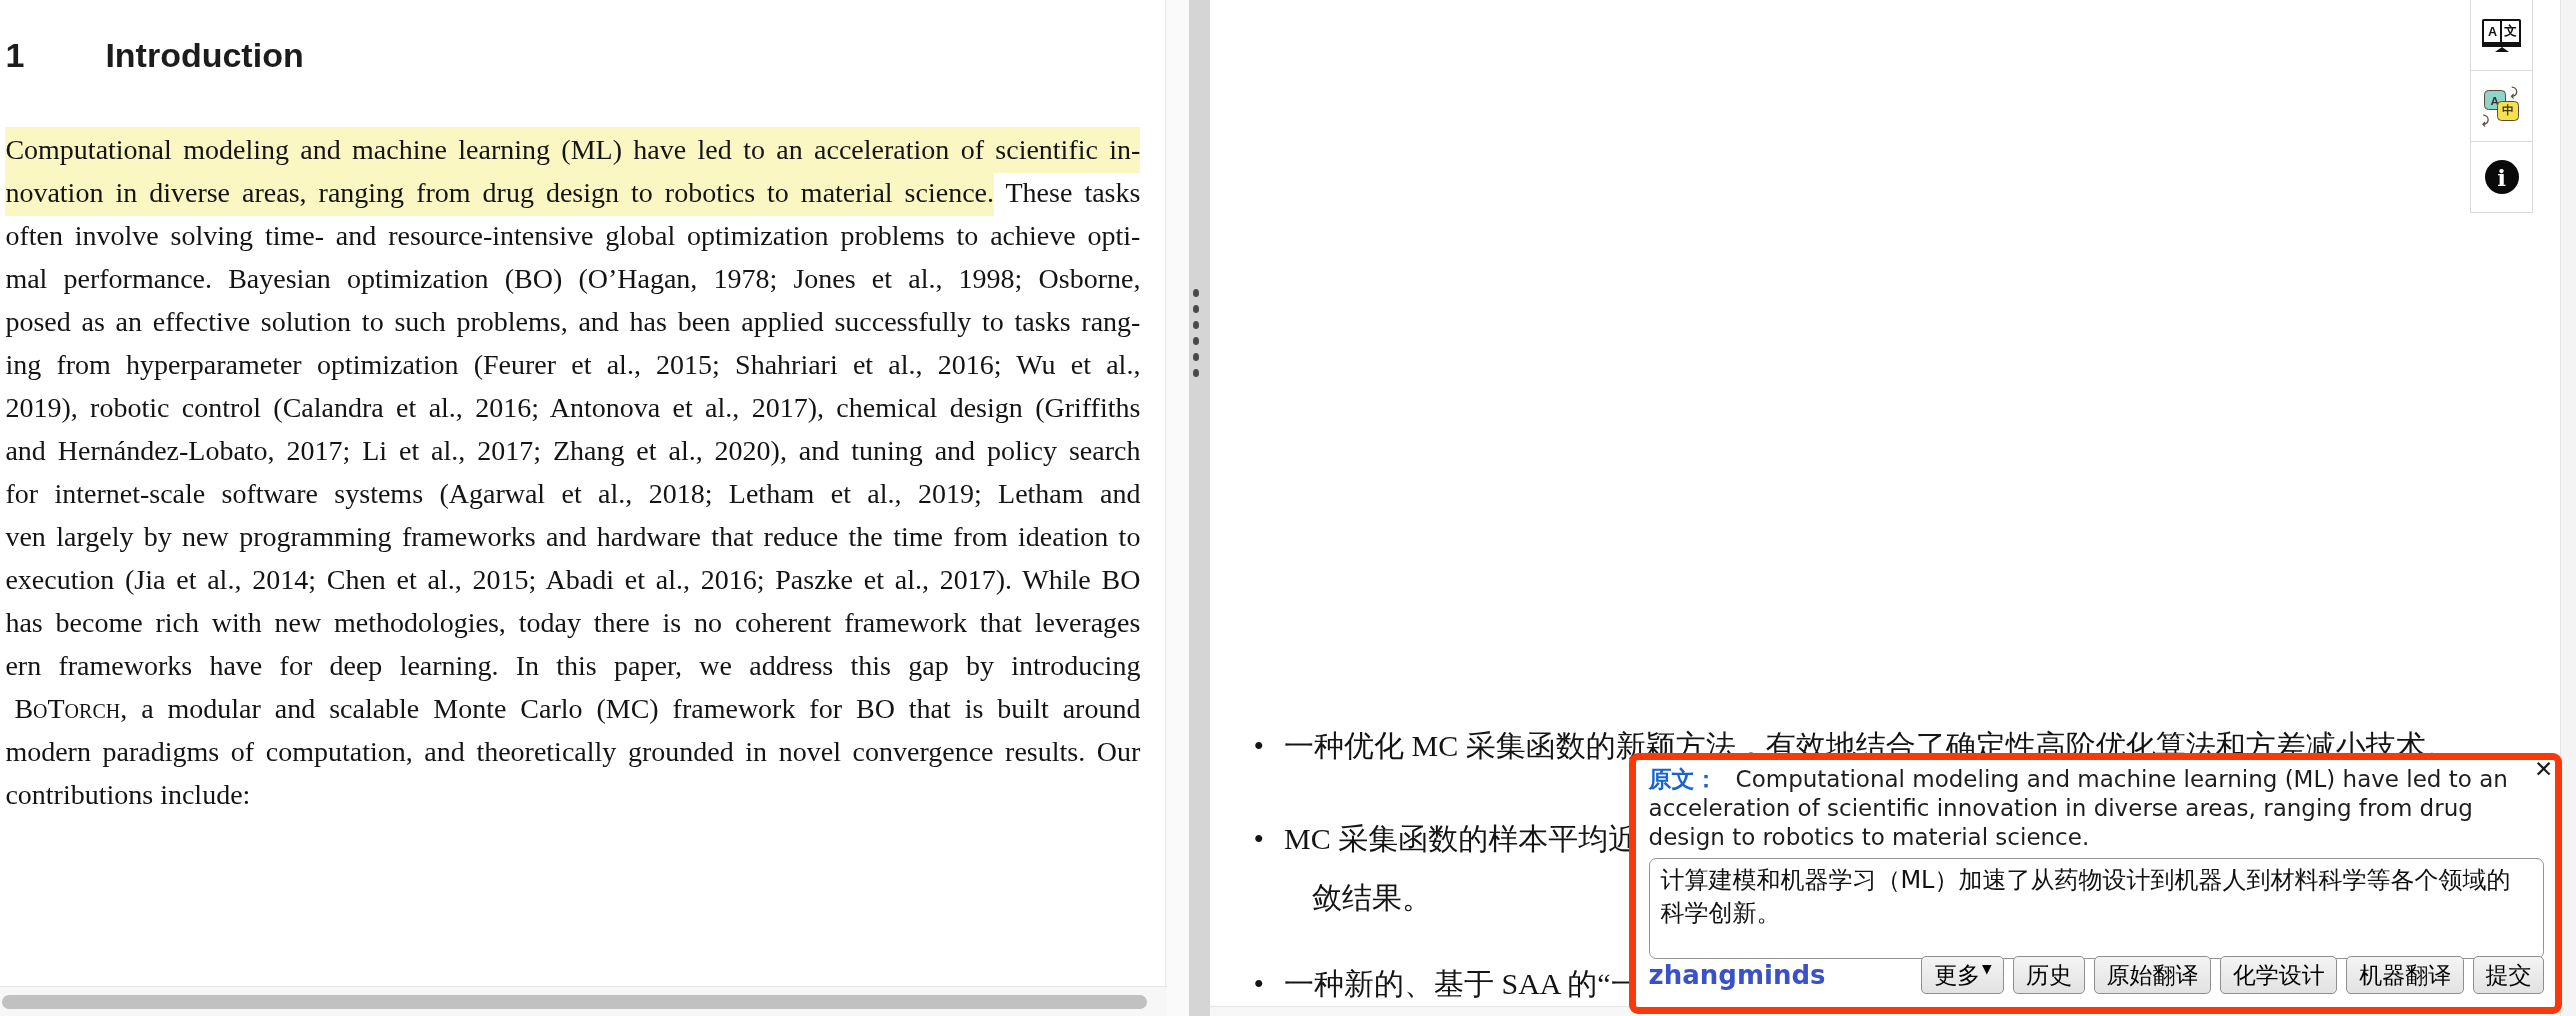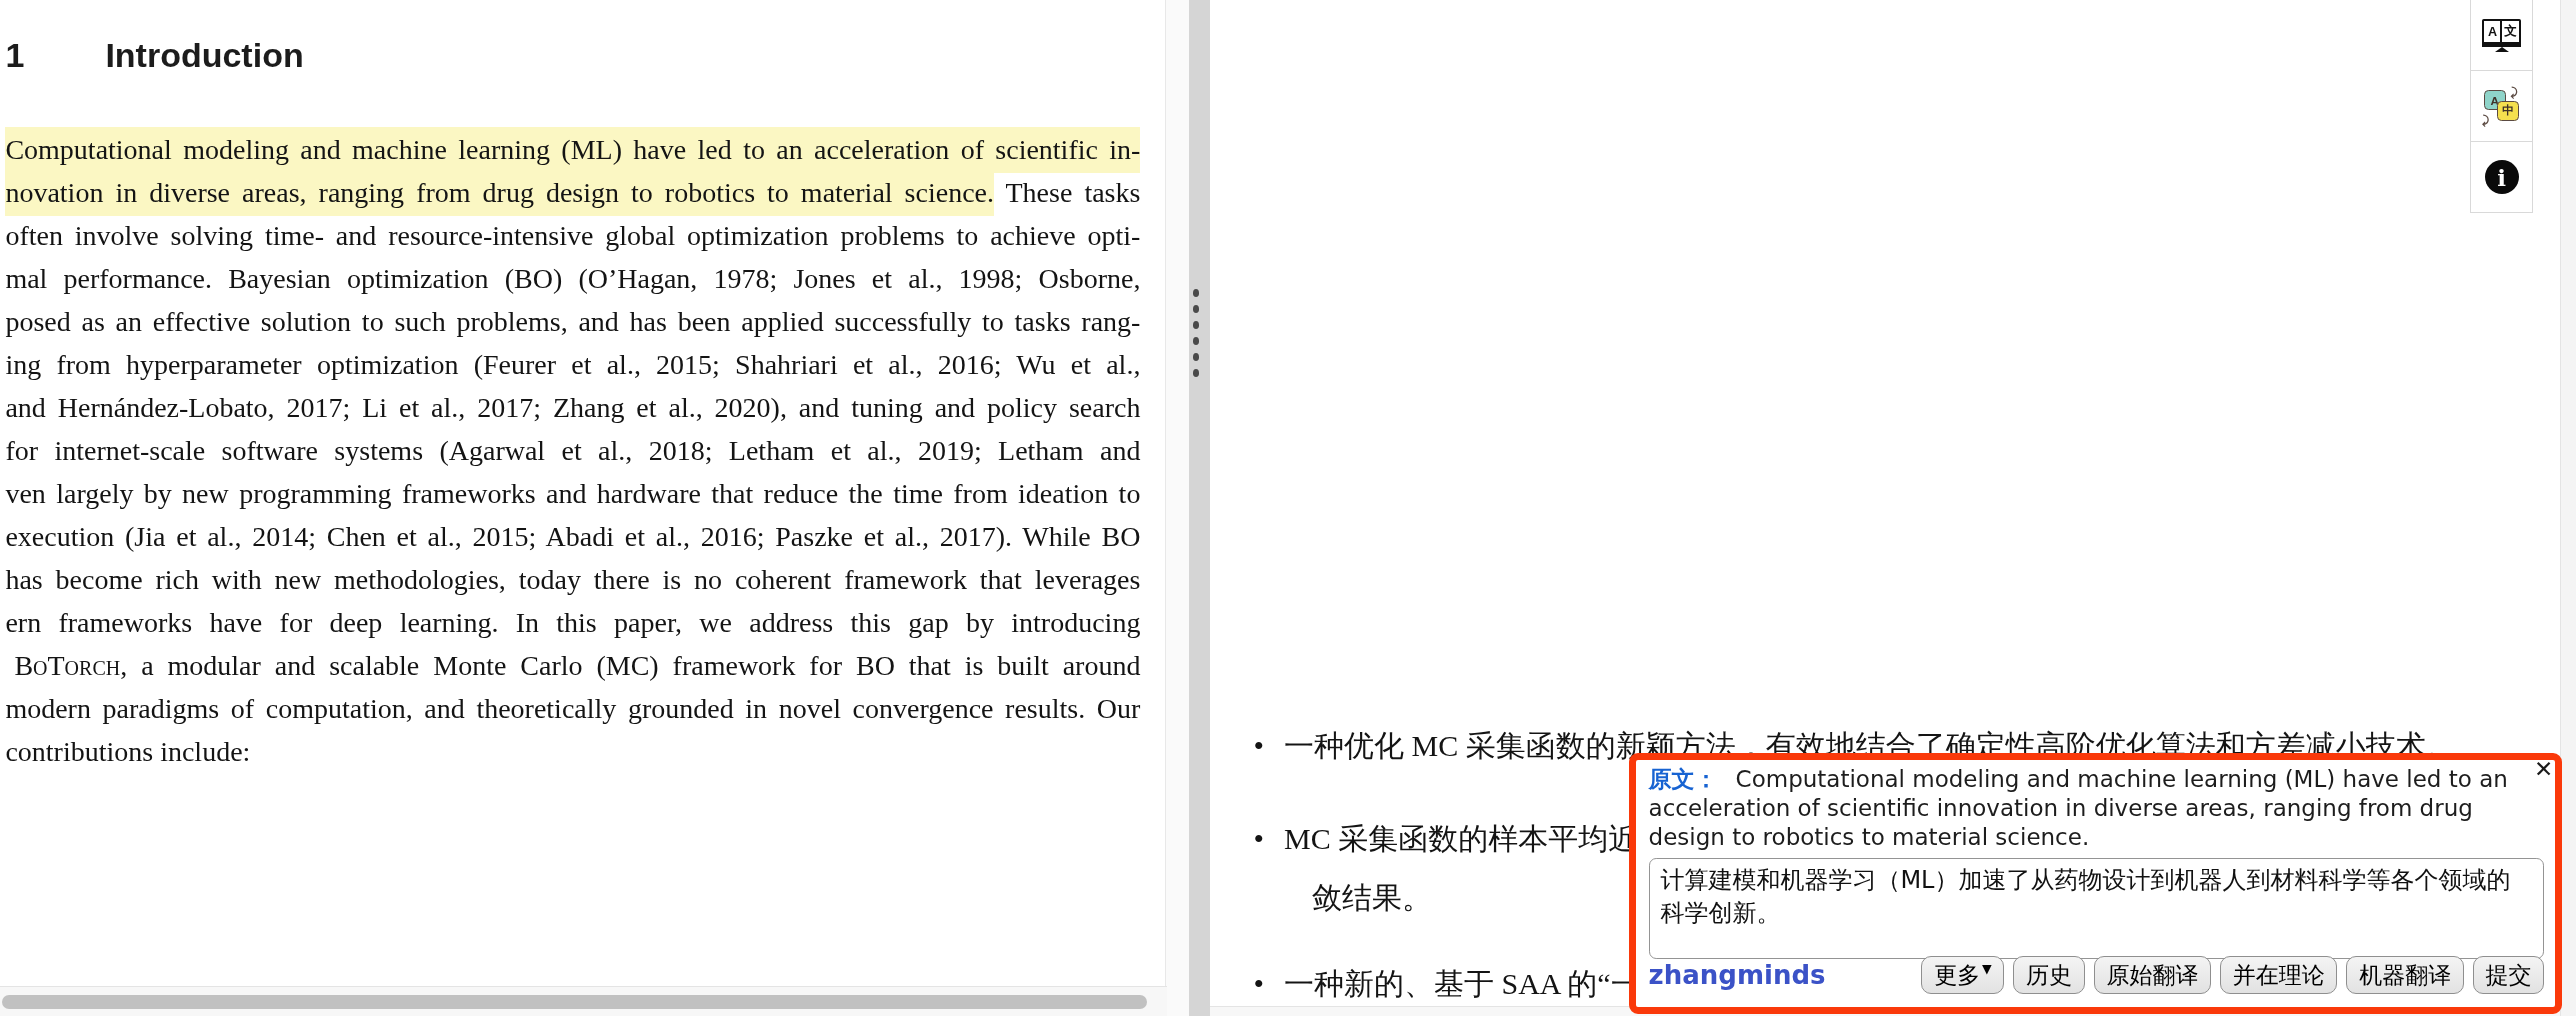--- a/index.html
+++ b/index.html
@@ -75,39 +75,40 @@
   .src-label{color:#1763d2;font-weight:bold;margin-right:18px;text-align:right;}
   .close-x{position:absolute;top:-3.6px;right:1.8px;font-size:23px;font-weight:bold;color:#1a1a1a;cursor:pointer;
            font-family:"DejaVu Sans", sans-serif;}
   .ta{display:block;width:100%;height:101px;margin-top:5.4px;box-sizing:border-box;
       border:1.8px solid #949494;border-radius:7.2px;padding:5.4px 10.8px;resize:none;
       font-family:"DejaVu Sans", sans-serif;font-size:24px;line-height:33px;color:#111;background:#fff;outline:none;}
   .pop-bottom{position:absolute;left:12.6px;right:10.8px;bottom:13px;display:flex;align-items:center;}
   .username{color:#3b52c7;font-weight:bold;font-size:26px;cursor:pointer;}
   .btnrow{margin-left:auto;display:flex;gap:9px;}
   .pbtn{height:38px;padding:0 11.7px;font-family:"DejaVu Sans", sans-serif;font-size:23px;color:#000;
-        background:linear-gradient(#f4f4f4,#e2e2e2);border:1.8px solid #8f8f8f;border-radius:10px;cursor:pointer;
+        background:linear-gradient(#f4f4f4,#e2e2e2);border:1.8px solid #8f8f8f;border-radius:5px;cursor:pointer;
         display:flex;align-items:center;white-space:nowrap;}
   .pbtn .caret{font-size:12.6px;margin-left:1.8px;transform:translateY(-7.2px);}
 </style>
 </head>
 <body>
 
 <div class="lpane">
   <div class="lhead">
     <span class="num">1</span>
     <span>Introduction</span>
   </div>
   <div class="ltext">
       <div class="line j"><span class="hl">Computational modeling and machine learning (ML) have led to an acceleration of scientific in-</span></div>
       <div class="line j"><span class="hl">novation in diverse areas, ranging from drug design to robotics to material science.</span><span> These tasks</span></div>
       <div class="line j"><span>often involve solving time- and resource-intensive global optimization problems to achieve opti-</span></div>
       <div class="line j"><span>mal performance. Bayesian optimization (BO) (O’Hagan, 1978; Jones et al., 1998; Osborne,</span></div>
       <div class="line j"><span>posed as an effective solution to such problems, and has been applied successfully to tasks rang-</span></div>
       <div class="line j"><span>ing from hyperparameter optimization (Feurer et al., 2015; Shahriari et al., 2016; Wu et al.,</span></div>
+      <div class="line j"><span>2019), robotic control (Calandra et al., 2016; Antonova et al., 2017), chemical design (Griffiths</span></div>
       <div class="line j"><span>and Hernández-Lobato, 2017; Li et al., 2017; Zhang et al., 2020), and tuning and policy search</span></div>
       <div class="line j"><span>for internet-scale software systems (Agarwal et al., 2018; Letham et al., 2019; Letham and</span></div>
       <div class="line j"><span>ven largely by new programming frameworks and hardware that reduce the time from ideation to</span></div>
       <div class="line j"><span>execution (Jia et al., 2014; Chen et al., 2015; Abadi et al., 2016; Paszke et al., 2017). While BO</span></div>
       <div class="line j"><span>has become rich with new methodologies, today there is no coherent framework that leverages</span></div>
       <div class="line j"><span>ern frameworks have for deep learning. In this paper, we address this gap by introducing</span></div>
       <div class="line j"><span class="sc">BoTorch</span><span>, a modular and scalable Monte Carlo (MC) framework for BO that is built around</span></div>
       <div class="line j"><span>modern paradigms of computation, and theoretically grounded in novel convergence results. Our</span></div>
       <div class="line"><span>contributions include:</span></div>
     </div>
@@ -198,21 +199,21 @@
             <span>更多</span>
             <span class="caret">▼</span>
           </button>
           <button class="pbtn">
             <span>历史</span>
           </button>
           <button class="pbtn">
             <span>原始翻译</span>
           </button>
           <button class="pbtn">
-            <span>并在理论</span>
+            <span>化学设计</span>
           </button>
           <button class="pbtn">
             <span>机器翻译</span>
           </button>
           <button class="pbtn">
             <span>提交</span>
           </button>
         </span>
     </div>
   </div>

